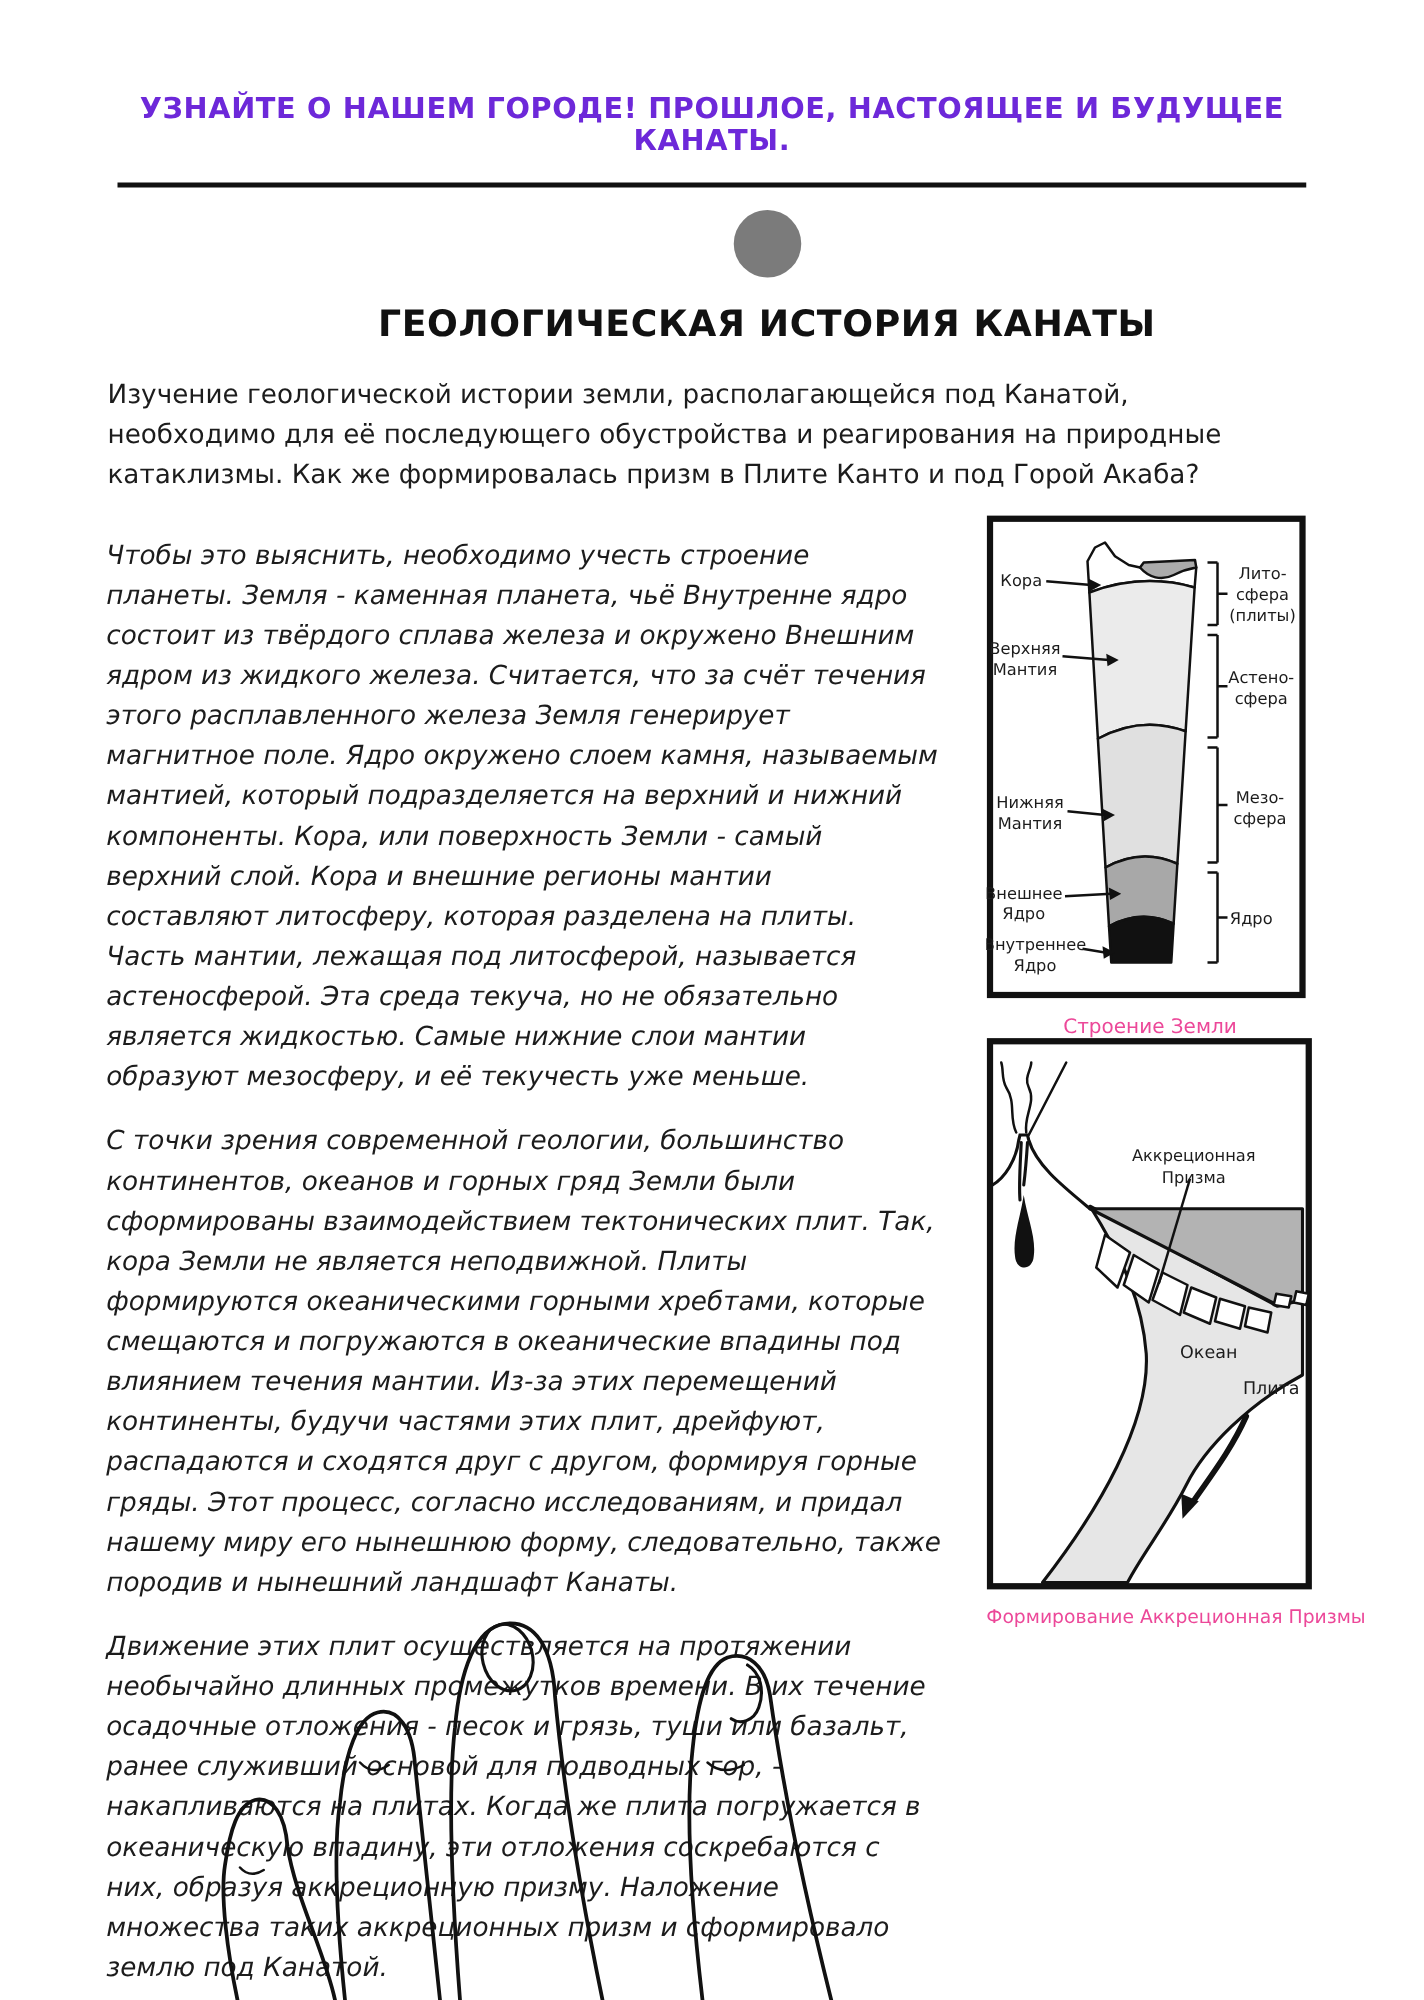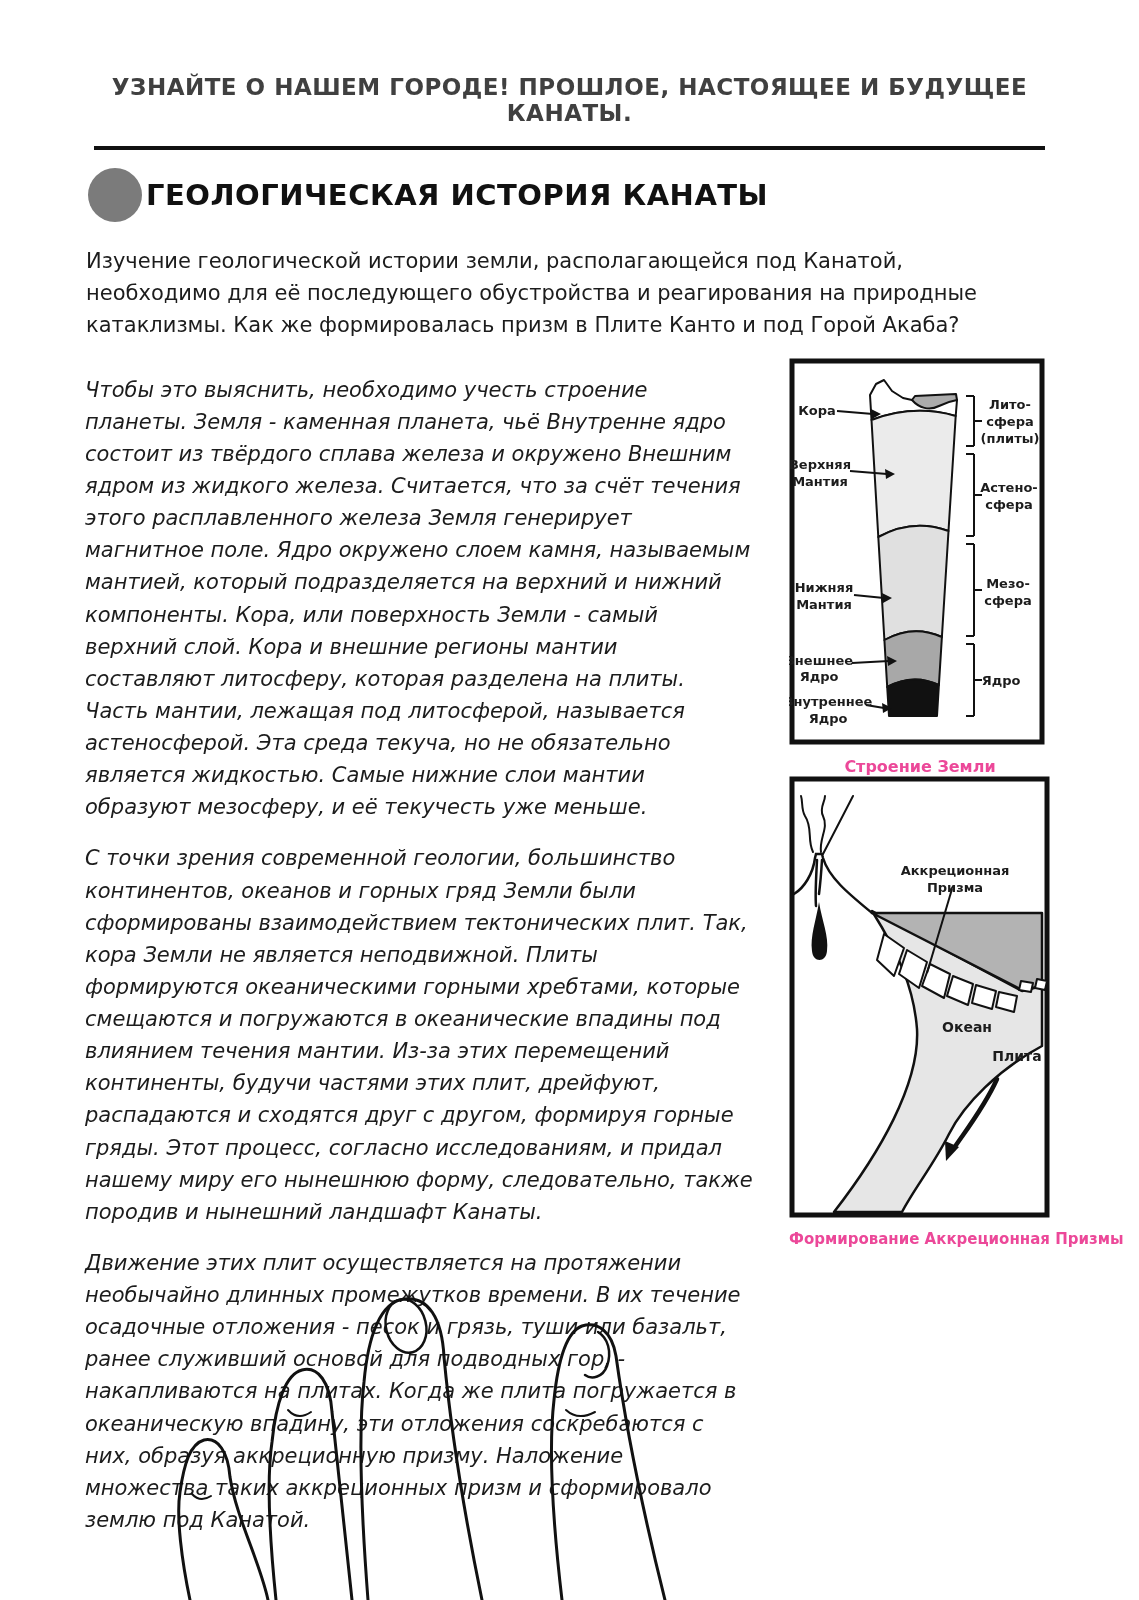--- a/index.html
+++ b/index.html
@@ -4,48 +4,48 @@
 <style>
   html,body{margin:0;padding:0;}
   body{
     width:1139px;height:1600px;position:relative;overflow:hidden;
     background:#ffffff;color:#1c1c1c;
     font-family:"DejaVu Sans","Liberation Sans",sans-serif;
   }
   .page-header{
     margin:74px 50px 0 50px;
     text-align:center;
-    font-size:23px;font-weight:bold;letter-spacing:.5px;color:#404040;
+    font-size:23px;font-weight:bold;letter-spacing:.5px;color:#6d28d9;
   }
   .divider{
     margin:20px 94px 0 94px;
     border:none;border-top:4px solid #111;height:0;
   }
   .section-header{
     margin:18px 0 0 88px;
-    display:flex;align-items:center;gap:4px;
+    display:flex;align-items:center;gap:20px;flex-direction:column;
   }
   .bullet-circle{
     width:54px;height:54px;border-radius:50%;flex:0 0 auto;
   }
   .section-title{
     font-size:29px;font-weight:bold;letter-spacing:.5px;color:#111;
   }
   .intro{
     margin:24px 96px 0 86px;
     font-size:21px;line-height:1.52;
   }
   .main{
     margin:16px 0 0 85px;
     display:flex;align-items:flex-start;
   }
   .text-col{width:668px;flex:0 0 auto;}
   .text-col p{margin:16px 0 19px 0;font-size:21px;line-height:1.53;font-style:italic;}
   .diagram-col{width:262px;margin-left:36px;flex:0 0 auto;}
-  .figure{margin:0;font-weight:bold;}
+  .figure{margin:0;}
   .fig-caption{
     text-align:center;font-size:16px;margin-top:8px;color:#ec4899;
   }
   .fig-caption.nowrap{white-space:nowrap;font-size:15px;}
   .d2{}
   svg text{font-family:"DejaVu Sans","Liberation Sans",sans-serif;fill:#1c1c1c;}
   .hand{
     position:absolute;left:100px;top:1282px;width:610px;height:318px;
   }
 </style>

